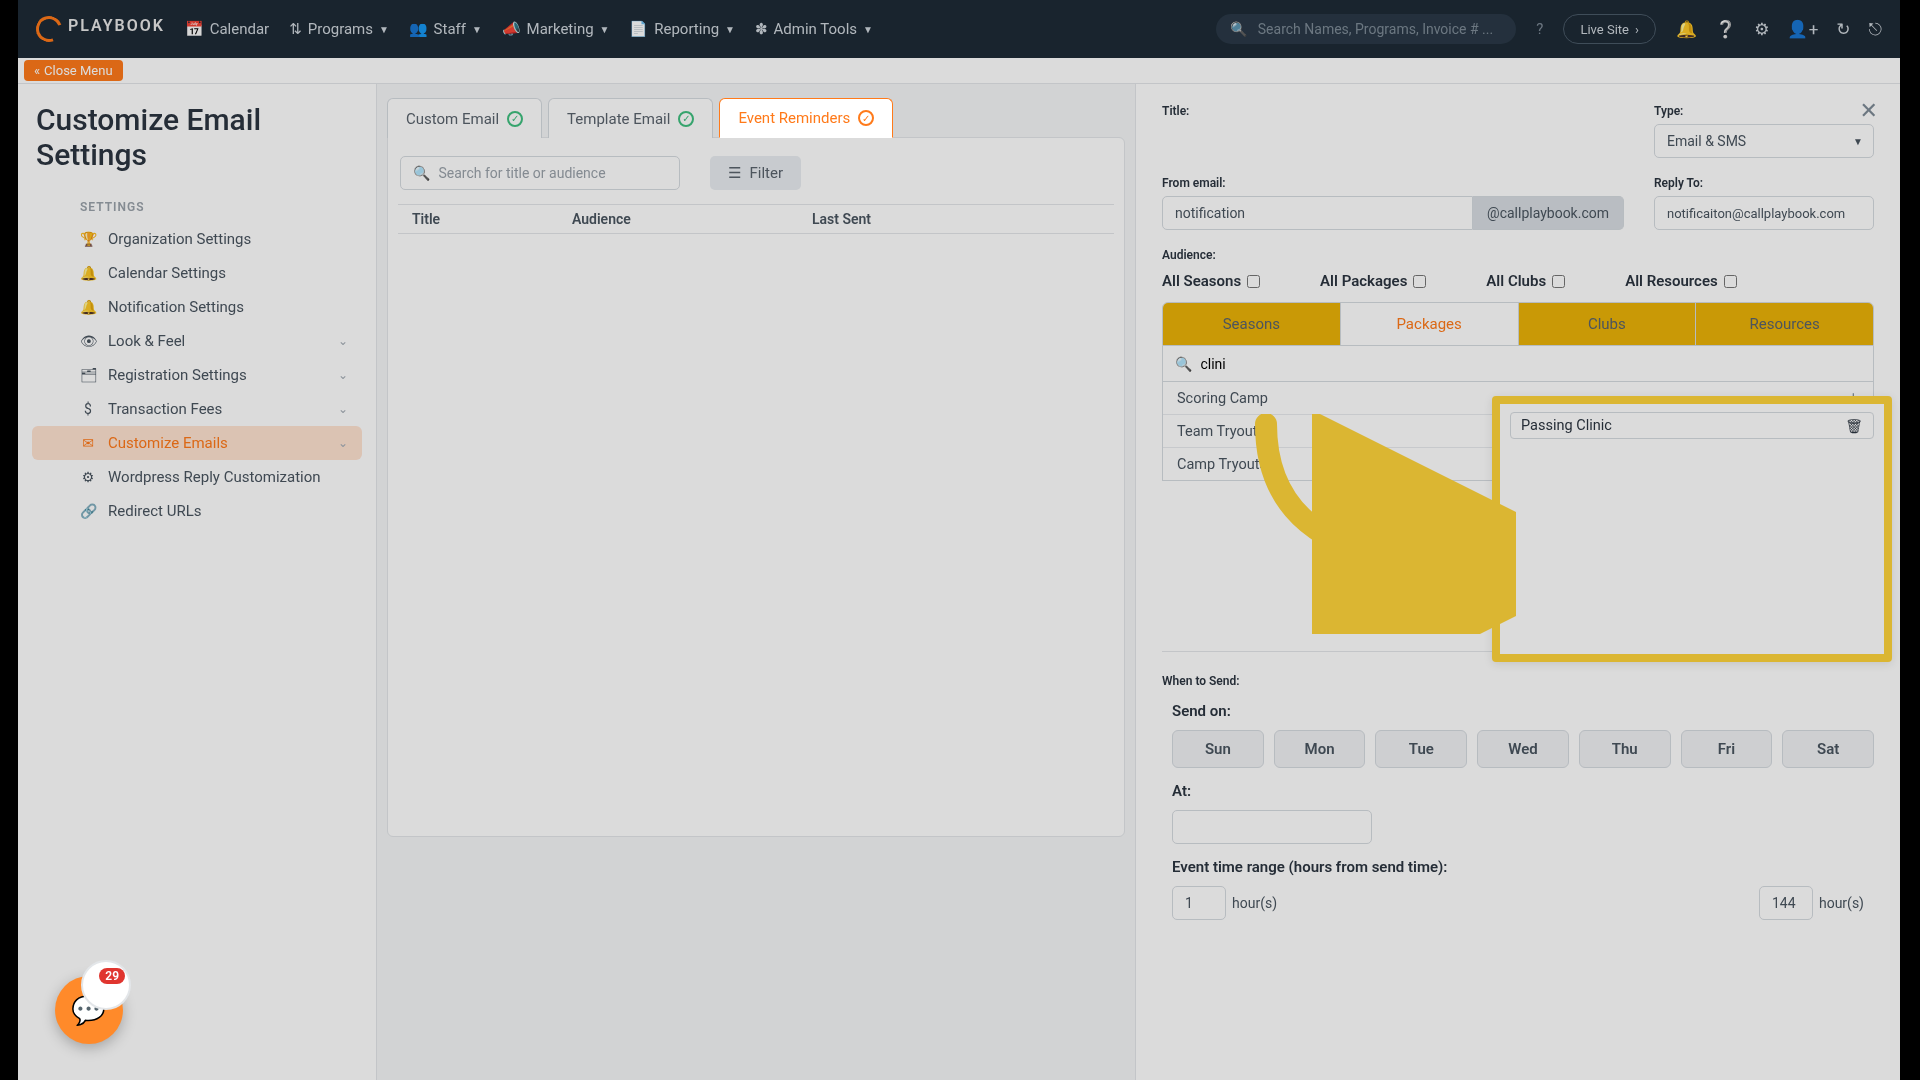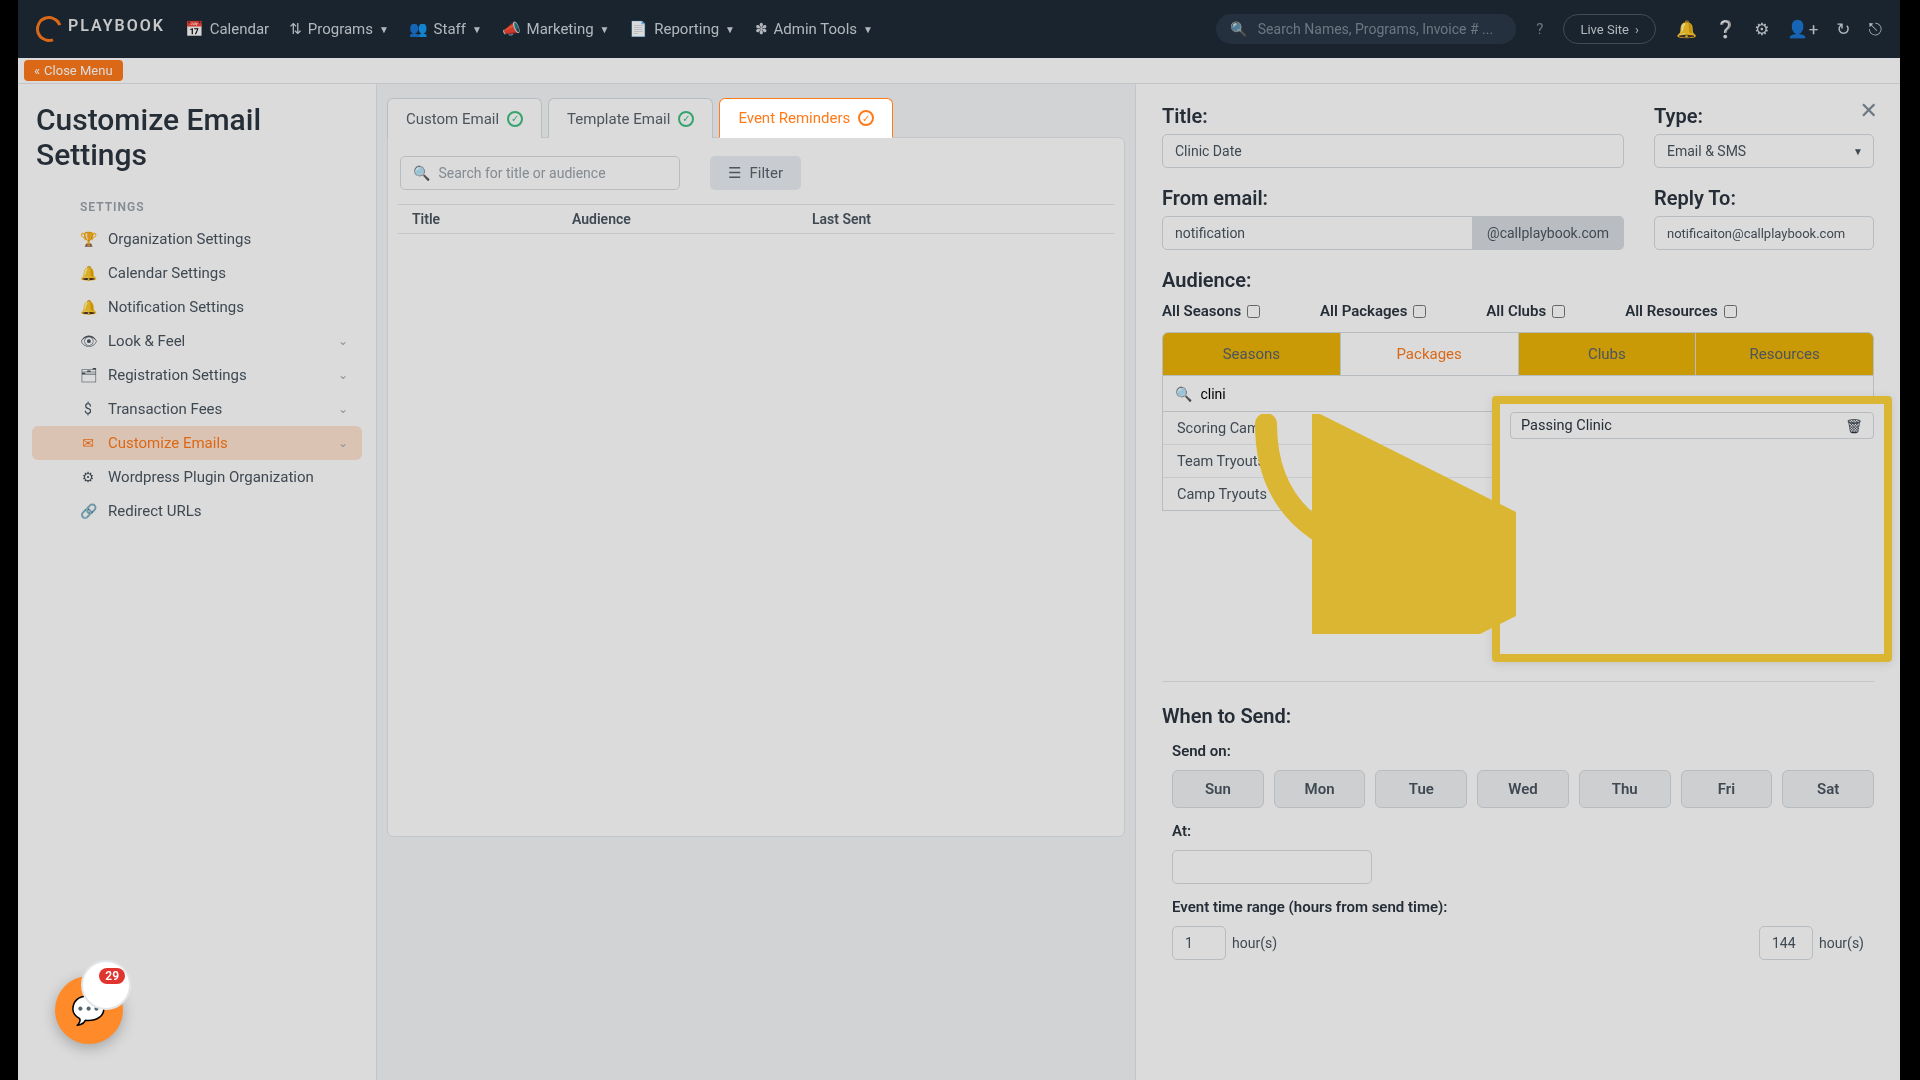--- a/index.html
+++ b/index.html
@@ -41,21 +41,21 @@
   .filter-btn { background: #e9edf1; border-radius: 5px; height: 34px; padding: 0 18px; display: flex; align-items: center; gap: 8px; color: #5a636d; font-size: 15px; cursor: pointer; }
   .tbl-head { display: flex; border-top: 1px solid #e3e6e9; border-bottom: 1px solid #e3e6e9; padding: 6px 14px; font-size: 14px; font-weight: 600; color: #4a5560; }
   .th1 { width: 160px; } .th2 { width: 240px; } .th3 { flex: 1; }
   .pager { text-align: center; padding: 28px 0; color: #6a737c; font-size: 14px; }
   
   .right-pane { width: 765px; background: #fff; border-left: 1px solid #e3e6e9; padding: 20px 26px; position: relative; overflow-y: auto; }
   .close-x { position: absolute; right: 22px; top: 14px; font-size: 22px; color: #7e8b97; cursor: pointer; }
   .form-row { display: flex; gap: 30px; margin-bottom: 18px; }
   .form-col { flex: 1; }
   .form-col.small { flex: 0 0 220px; }
-  .lbl { font-size: 20px; font-weight: 600; color: #2c3540; margin-bottom: 6px; display: block; }
+  .lbl { font-size: 12px; font-weight: 600; color: #2c3540; margin-bottom: 6px; display: block; }
   .inp { width: 100%; height: 34px; border: 1px solid #d6dbe0; border-radius: 5px; padding: 0 12px; font-size: 14px; color: #4a5560; background: #fff; }
   .inp-group { display: flex; }
   .inp-group .inp { border-radius: 5px 0 0 5px; flex: 1; }
   .inp-addon { background: #d8dde2; border: 1px solid #d6dbe0; border-left: none; border-radius: 0 5px 5px 0; padding: 0 14px; display: flex; align-items: center; font-size: 14px; color: #4a5560; }
   
   .aud-checks { display: flex; gap: 60px; margin-bottom: 12px; font-size: 15px; color: #2c3540; font-weight: 600; }
   .aud-checks label { display: flex; align-items: center; gap: 6px; }
   .aud-tabs { display: flex; border: 1px solid #d6dbe0; border-radius: 6px 6px 0 0; overflow: hidden; }
   .aud-tab { flex: 1; text-align: center; padding: 12px 0; background: #eab308; color: #5a636d; font-size: 15px; cursor: pointer; border-right: 1px solid #d6dbe0; }
   .aud-tab:last-child { border-right: none; }
@@ -163,21 +163,21 @@
             <span>Transaction Fees</span>
             <span class="chev">⌄</span>
           </div>
           <div class="sb-item active">
             <span class="sb-icon">✉</span>
             <span>Customize Emails</span>
             <span class="chev">⌄</span>
           </div>
           <div class="sb-item">
             <span class="sb-icon">⚙</span>
-            <span>Wordpress Plugin Organization</span>
+            <span>Wordpress Reply Customization</span>
           </div>
           <div class="sb-item">
             <span class="sb-icon">🔗</span>
             <span>Redirect URLs</span>
           </div>
         </div>
     </div>
 
     <div class="content">
       <div class="left-pane">
@@ -213,21 +213,20 @@
           </div>
         </div>
       </div>
 
       <div class="right-pane">
         <span class="close-x">✕</span>
 
         <div class="form-row">
           <div class="form-col">
             <span class="lbl">Title:</span>
-            <input class="inp" value="Clinic Date" style="">
           </div>
           <div class="form-col small">
             <span class="lbl">Type:</span>
             <div class="inp" style="display:flex;align-items:center;justify-content:space-between;padding-right:10px;">
               <span>Email &amp; SMS</span>
                 <span class="caret">▼</span>
             </div>
           </div>
         </div>
 

